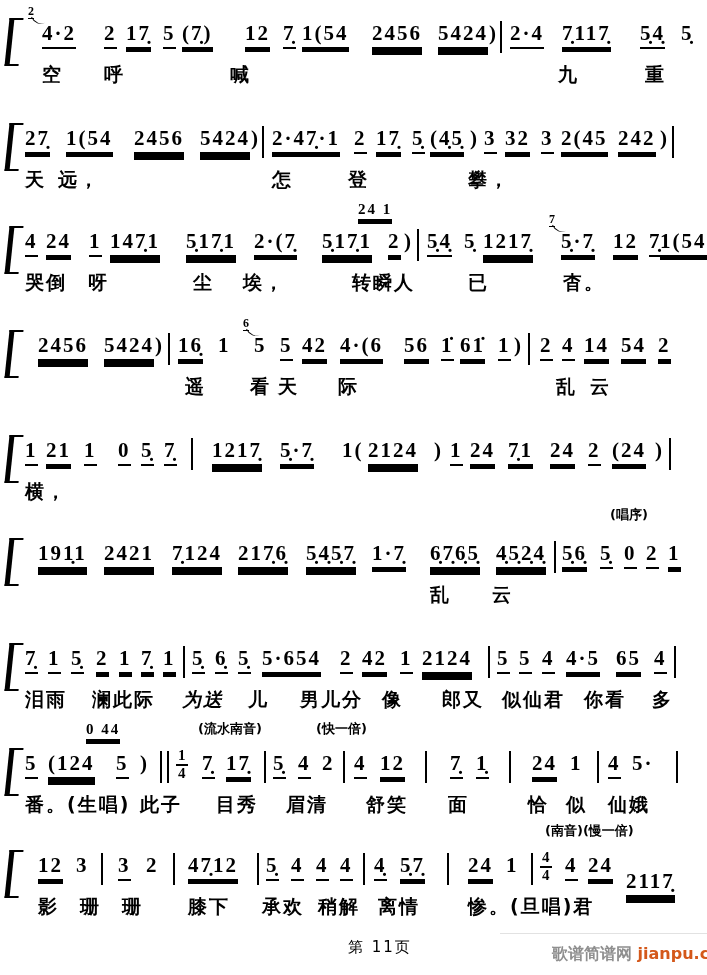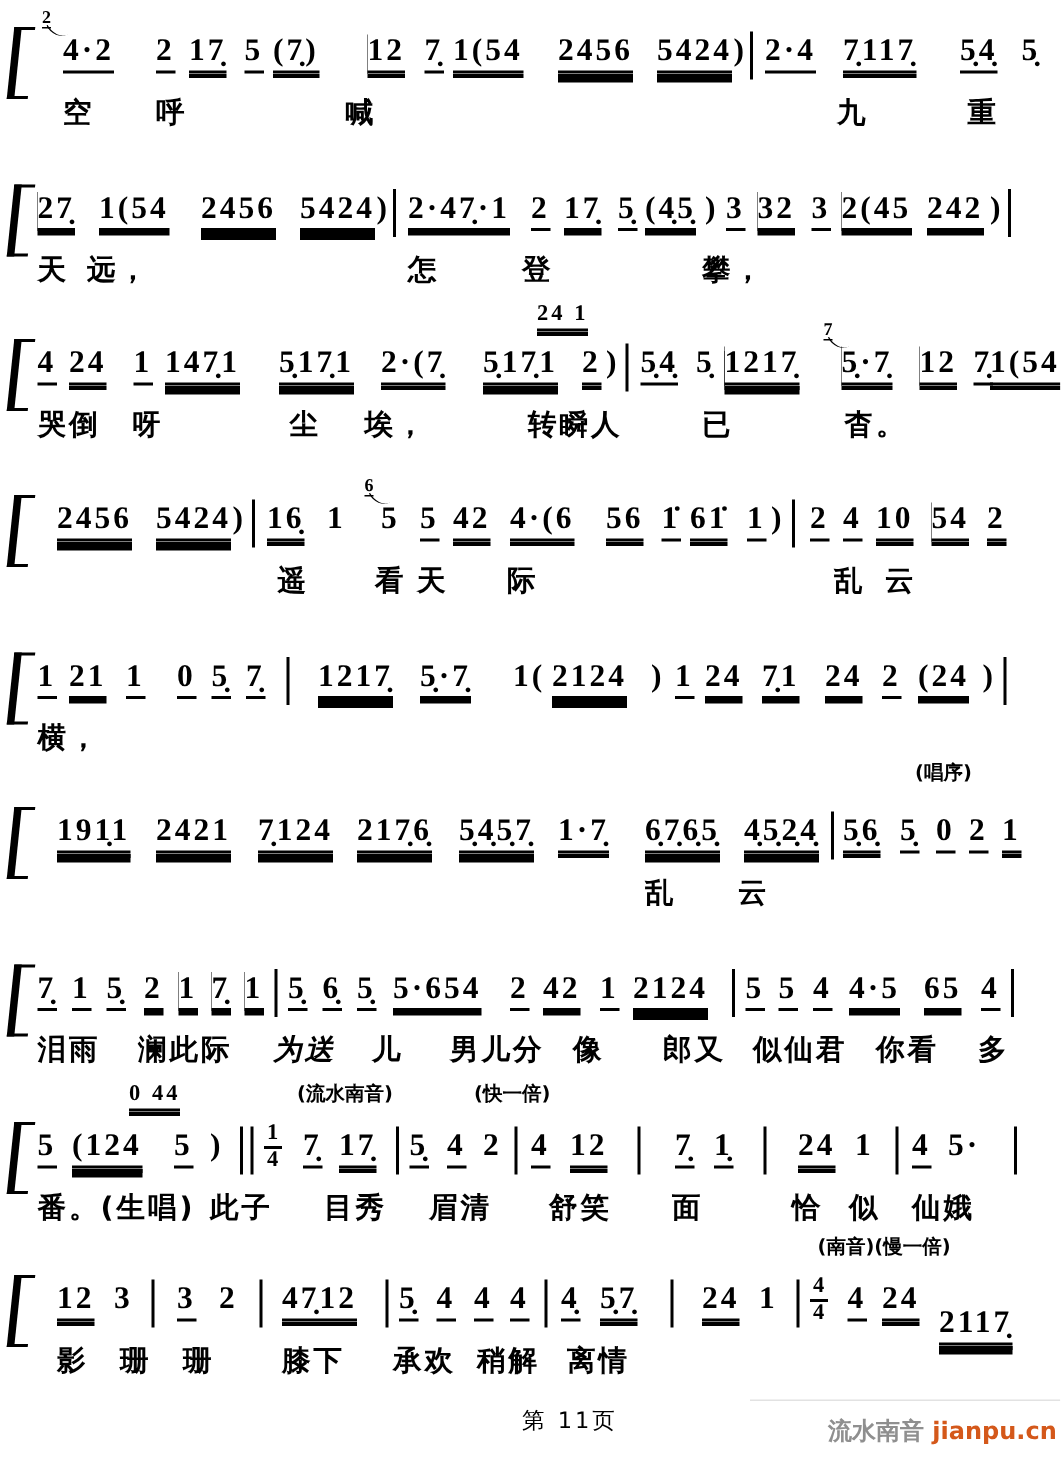--- a/index.html
+++ b/index.html
@@ -136,21 +136,21 @@
         <span class="note u2" style="left: 302px;">42</span>
         <span class="note u2" style="left: 340px;">4·(6</span>
         <span class="note u2" style="left: 404px;">56</span>
         <span class="note u1" style="left: 441px;">1̇</span>
         <span class="note u2" style="left: 460px;">61̇</span>
         <span class="note u1" style="left: 498px;">1</span>
         <span class="note u0" style="left: 514px;">)</span>
         <div class="bar" style="left: 528px;"></div>
         <span class="note u1" style="left: 540px;">2</span>
         <span class="note u1" style="left: 562px;">4</span>
-        <span class="note u2" style="left: 584px;">10</span>
+        <span class="note u2" style="left: 584px;">14</span>
         <span class="note u2" style="left: 621px; font-family: Liberation Serif, serif;">54</span>
         <span class="note u2" style="left: 658px;">2</span>
         <span class="lyric" style="left: 185px;">遥</span>
         <span class="lyric" style="left: 250px;">看</span>
         <span class="lyric" style="left: 278px;">天</span>
         <span class="lyric" style="left: 338px;">际</span>
         <span class="lyric" style="left: 556px;">乱</span>
         <span class="lyric" style="left: 590px;">云</span>
       </div>
       <div class="system" style="top: 437px;">
@@ -306,18 +306,19 @@
         <span class="note u1" style="left: 565px;">4</span>
         <span class="note u2" style="left: 588px;">24</span>
         <span class="note u3" style="left: 626px; margin-top: 16px;">2117̣</span>
         <span class="lyric" style="left: 38px;">影</span>
         <span class="lyric" style="left: 80px;">珊</span>
         <span class="lyric" style="left: 122px;">珊</span>
         <span class="lyric" style="left: 188px;">膝下</span>
         <span class="lyric" style="left: 262px;">承欢</span>
         <span class="lyric" style="left: 318px;">稍解</span>
         <span class="lyric" style="left: 378px;">离情</span>
+        <span class="lyric" style="left: 468px;">惨。(旦唱)君</span>
       </div>
     </div>
   <div class="footer-line"></div>
   <div class="page-num">第 11页</div>
-  <div class="watermark"><span class="wm-site">流水南音 </span><span class="wm-domain">jianpu.cn</span></div>
+  <div class="watermark"><span class="wm-site">歌谱简谱网 </span><span class="wm-domain">jianpu.cn</span></div>
 </div>
 
 </body></html>

